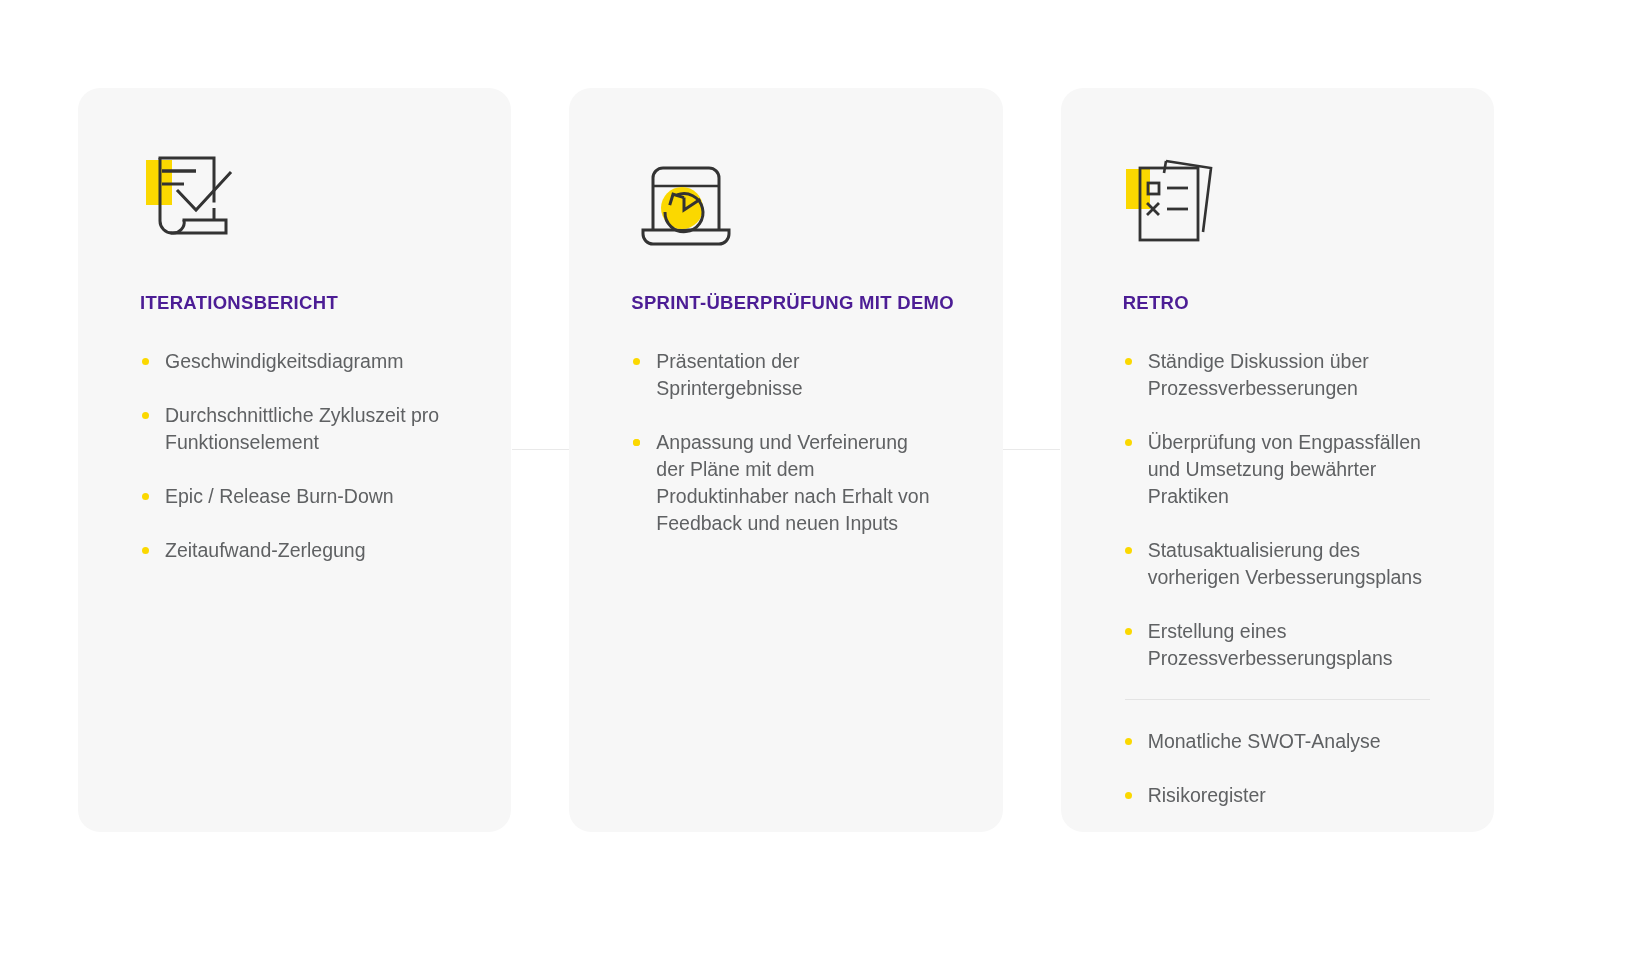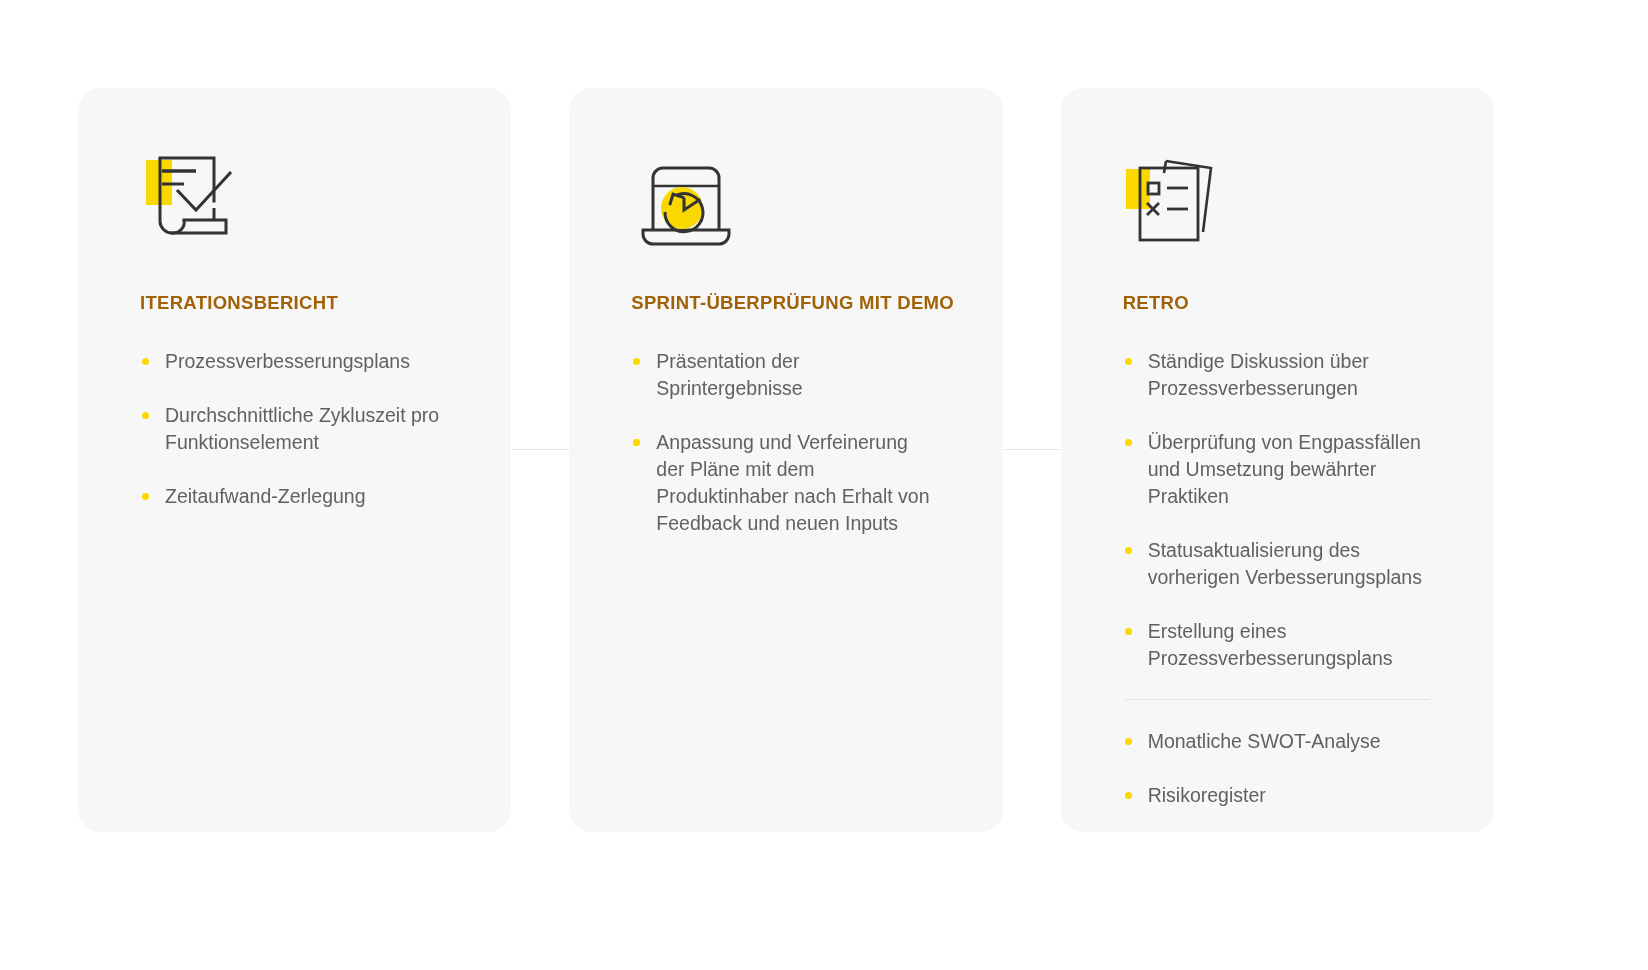--- a/index.html
+++ b/index.html
@@ -57,21 +57,21 @@
     margin-bottom: 42px;
     flex: 0 0 auto;
   }
   .card-icon svg { display: block; }
 
   
   .card-title {
     font-size: 18.5px;
     font-weight: bold;
     letter-spacing: 0.3px;
-    color: #a16207;
+    color: #4c1d95;
     margin-bottom: 34px;
     white-space: nowrap;
     flex: 0 0 auto;
   }
 
   
   .bullet-list {
     list-style: none;
     flex: 1 1 auto;
   }
@@ -133,25 +133,29 @@
           <line x1="22" y1="38" x2="44" y2="38" stroke="#333333" stroke-width="3"></line>
           <path d="M38 45 L56 64 L90 27" stroke="#333333" stroke-width="3" fill="none" stroke-linecap="square" stroke-linejoin="miter"></path>
         </svg>
       </div>
 
       <div class="card-title">ITERATIONSBERICHT</div>
 
       <ul class="bullet-list">
         <li class="bullet-item">
           <span class="bullet-dot"></span>
-          <span>Prozessverbesserungsplans</span>
+          <span>Geschwindigkeitsdiagramm</span>
         </li>
         <li class="bullet-item">
           <span class="bullet-dot"></span>
           <span>Durchschnittliche Zykluszeit pro Funktionselement</span>
+        </li>
+        <li class="bullet-item">
+          <span class="bullet-dot"></span>
+          <span>Epic / Release Burn-Down</span>
         </li>
         <li class="bullet-item">
           <span class="bullet-dot"></span>
           <span>Zeitaufwand-Zerlegung</span>
         </li>
       </ul>
     </div>
 
     <div class="card card-2">
 

